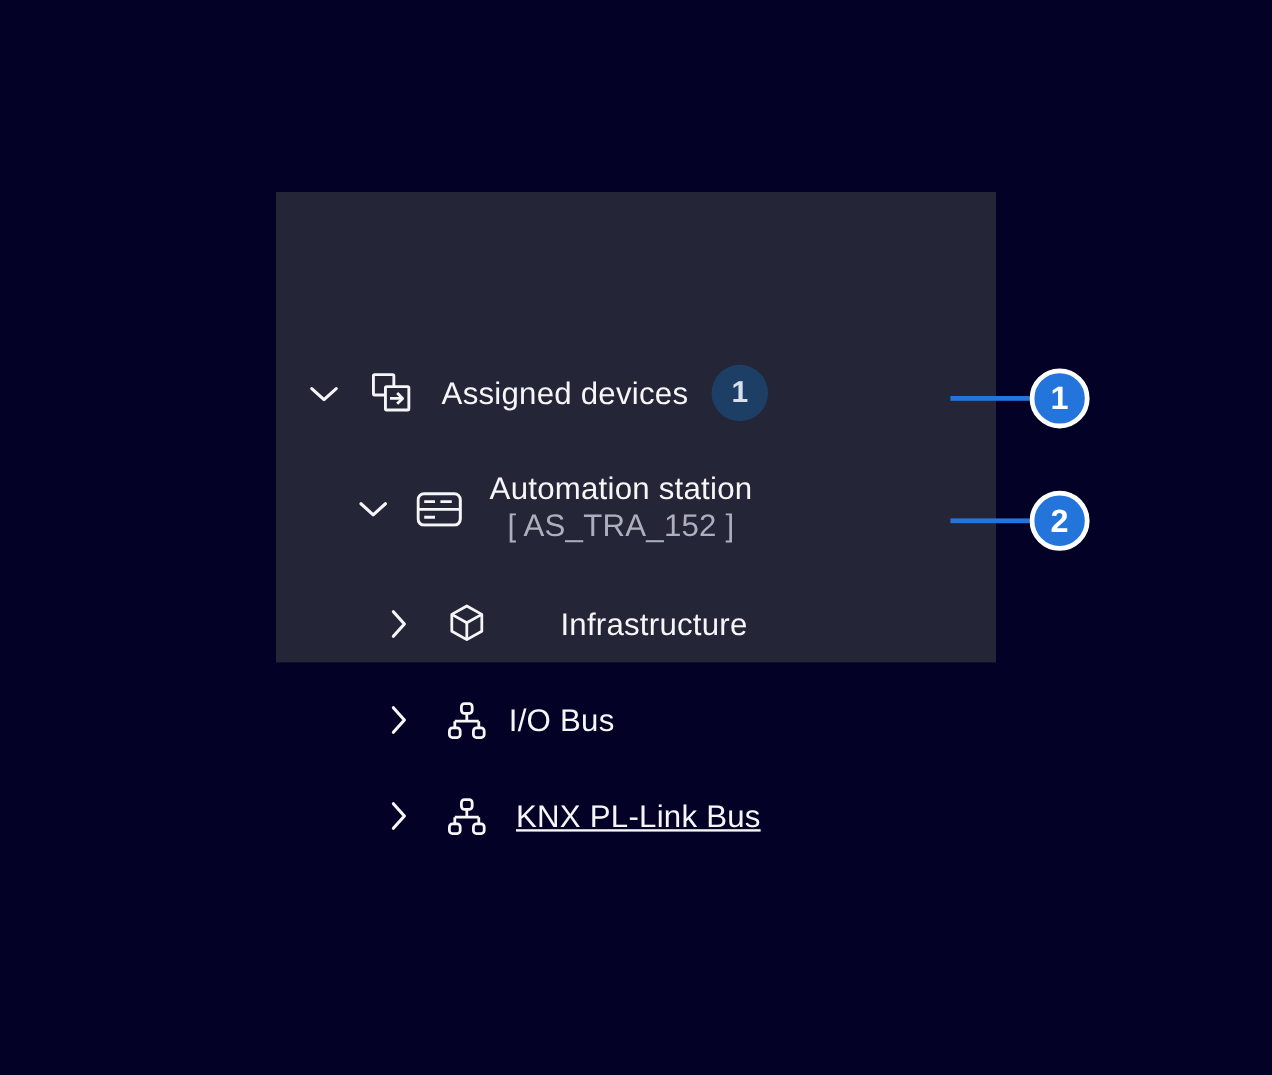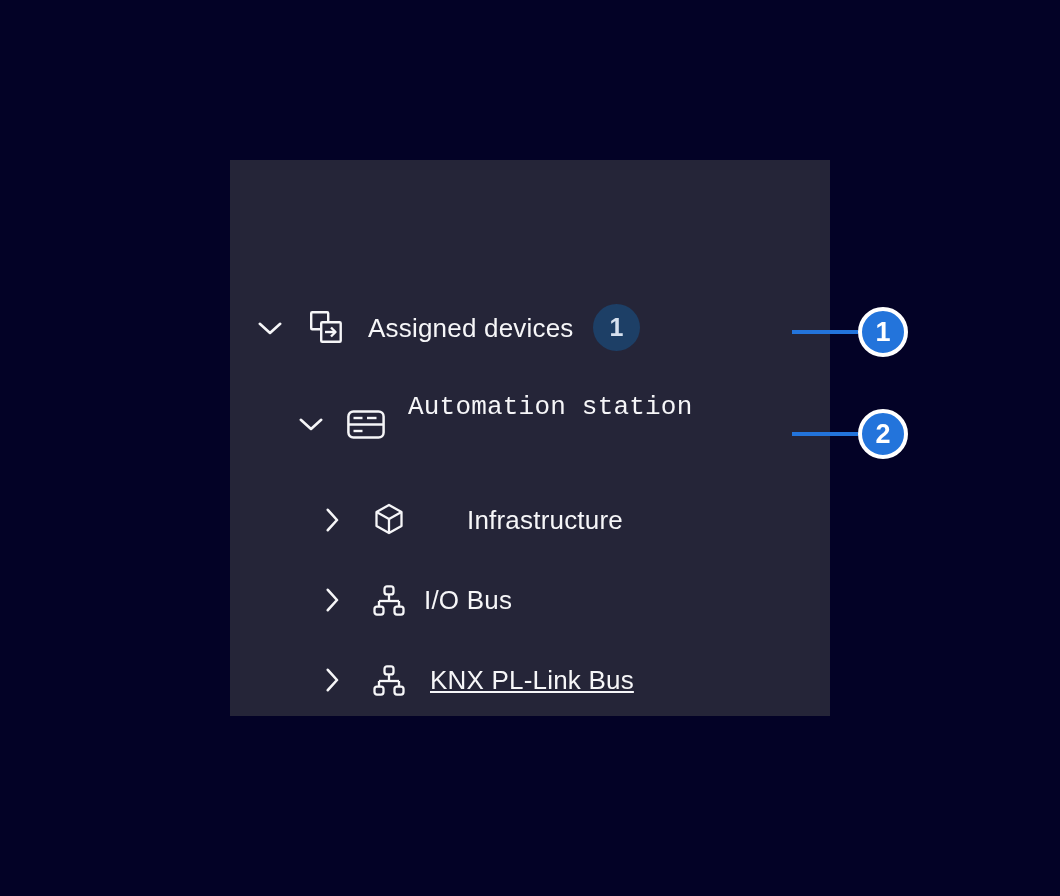--- a/index.html
+++ b/index.html
@@ -5,36 +5,36 @@
   html,body{margin:0;padding:0;}
   body{
     width:1060px;height:896px;
     background:#030226;
     font-family:"Liberation Sans","DejaVu Sans",sans-serif;
     overflow:hidden;position:relative;
   }
   .stage{position:absolute;left:0;top:0;width:1060px;height:896px;}
 
   .panel{
-    position:absolute;left:230px;top:160px;width:600px;height:556px;
+    position:absolute;left:230px;top:160px;width:600px;height:392px;
     background:#252538;
     text-align:center;
   }
 
   .chev,.ticon{position:absolute;display:block;line-height:0;}
   .chev svg,.ticon svg{display:block;}
 
   .tlabel{
     position:absolute;color:#f6f6f8;font-size:26px;line-height:32px;
     white-space:nowrap;letter-spacing:0.2px;
   }
   .tsub{
     display:block;color:#aeafbd;
   }
-  .two-line{line-height:31px;font-family:Liberation Mono, monospace;}
+  .two-line{line-height:31px;}
 
   .badge{
     position:absolute;left:363px;top:144px;width:47px;height:47px;
     border-radius:50%;background:#1d3f66;color:#d6e0ee;
     font-size:25px;font-weight:600;
     display:flex;align-items:center;justify-content:center;
   }
 
   .callout-line{
     position:absolute;height:4px;background:#2374db;
@@ -81,20 +81,21 @@
         <svg width="38" height="29" viewBox="0 0 38 29">
           <rect x="1.4" y="1.4" width="35.2" height="26.2" rx="5" fill="none" stroke="#f6f6f8" stroke-width="2.5"></rect>
           <line x1="2" y1="14.5" x2="36" y2="14.5" stroke="#f6f6f8" stroke-width="2.4"></line>
           <line x1="6.5" y1="8" x2="15.5" y2="8" stroke="#f6f6f8" stroke-width="2.4"></line>
           <line x1="20" y1="8" x2="29.5" y2="8" stroke="#f6f6f8" stroke-width="2.4"></line>
           <line x1="6.5" y1="21" x2="15.5" y2="21" stroke="#f6f6f8" stroke-width="2.4"></line>
         </svg>
       </span>
       <span class="tlabel two-line" style="left:178px;top:232px;">
         <span>Automation station</span>
+        <span class="tsub">[ AS_TRA_152 ]</span>
       </span>
     </div>
 
     <div>
       <span class="chev" style="left:96px;top:348px;">
         <svg width="13" height="24" viewBox="0 0 13 24" fill="none" stroke="#f6f6f8" stroke-width="2.6" stroke-linecap="round" stroke-linejoin="round">
           <path d="M1.8 1.8 L11 12 L1.8 22.2"></path>
         </svg>
       </span>
       <span class="ticon" style="left:144px;top:343px;">

